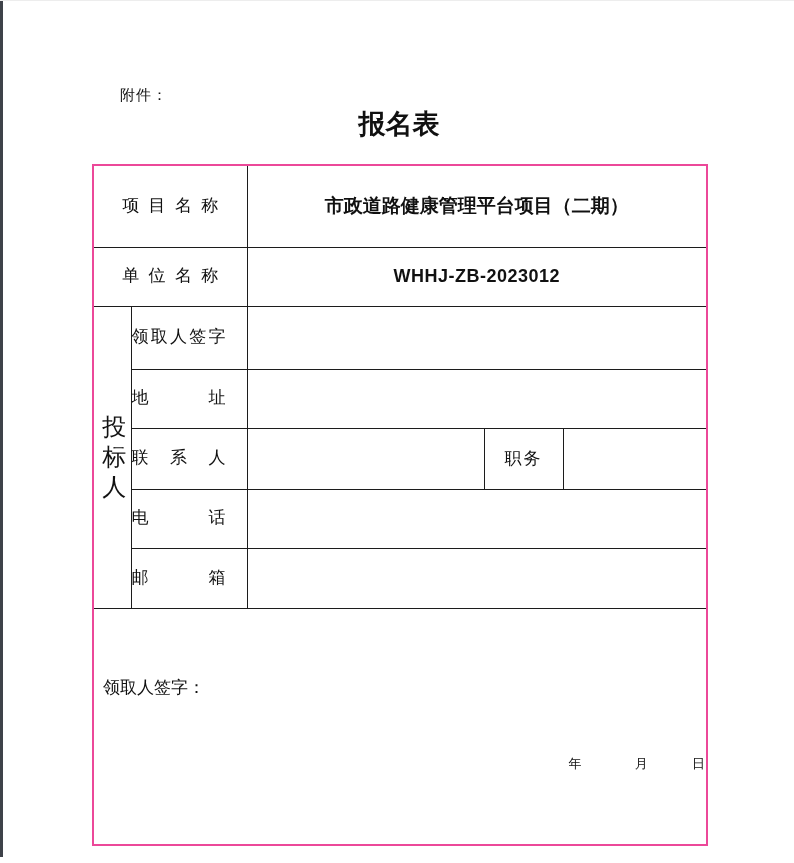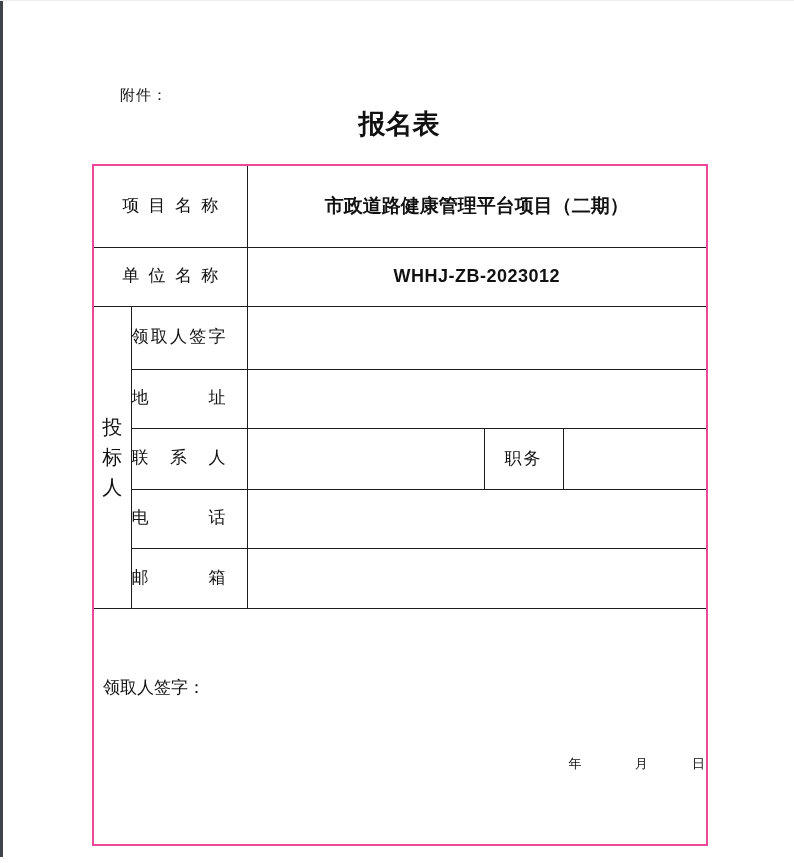--- a/index.html
+++ b/index.html
@@ -87,21 +87,21 @@
     font-weight: bold;
     letter-spacing: 0.5px;
     font-family: "Liberation Sans", "DejaVu Sans", sans-serif;
   }
   td.bidder-cell {
     text-align: center;
   }
   .vertical-text {
     display: inline-block;
     width: 20px;
-    font-size: 20px;
+    font-size: 24px;
     line-height: 30px;
     text-align: right;
     word-break: break-all;
     margin: 0 auto;
   }
   td.duty-label {
     text-align: center;
     font-size: 17px;
     letter-spacing: 2px;
   }

